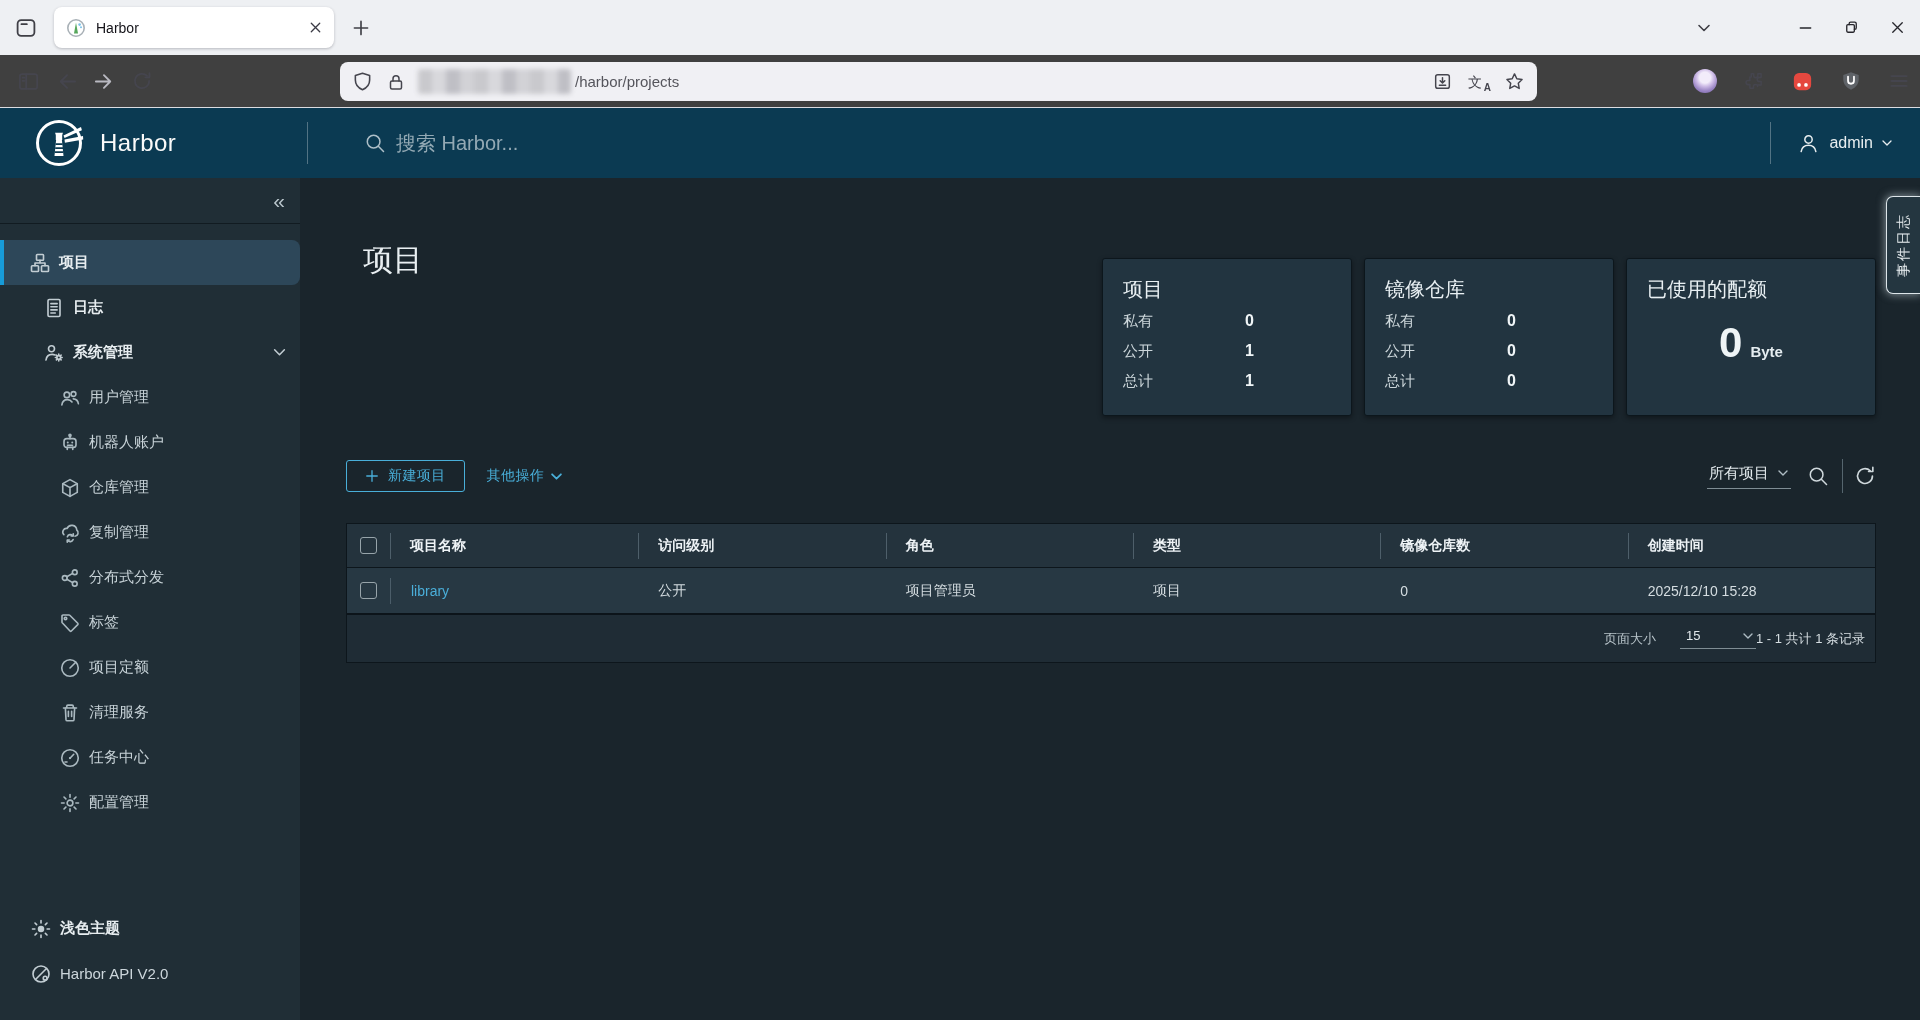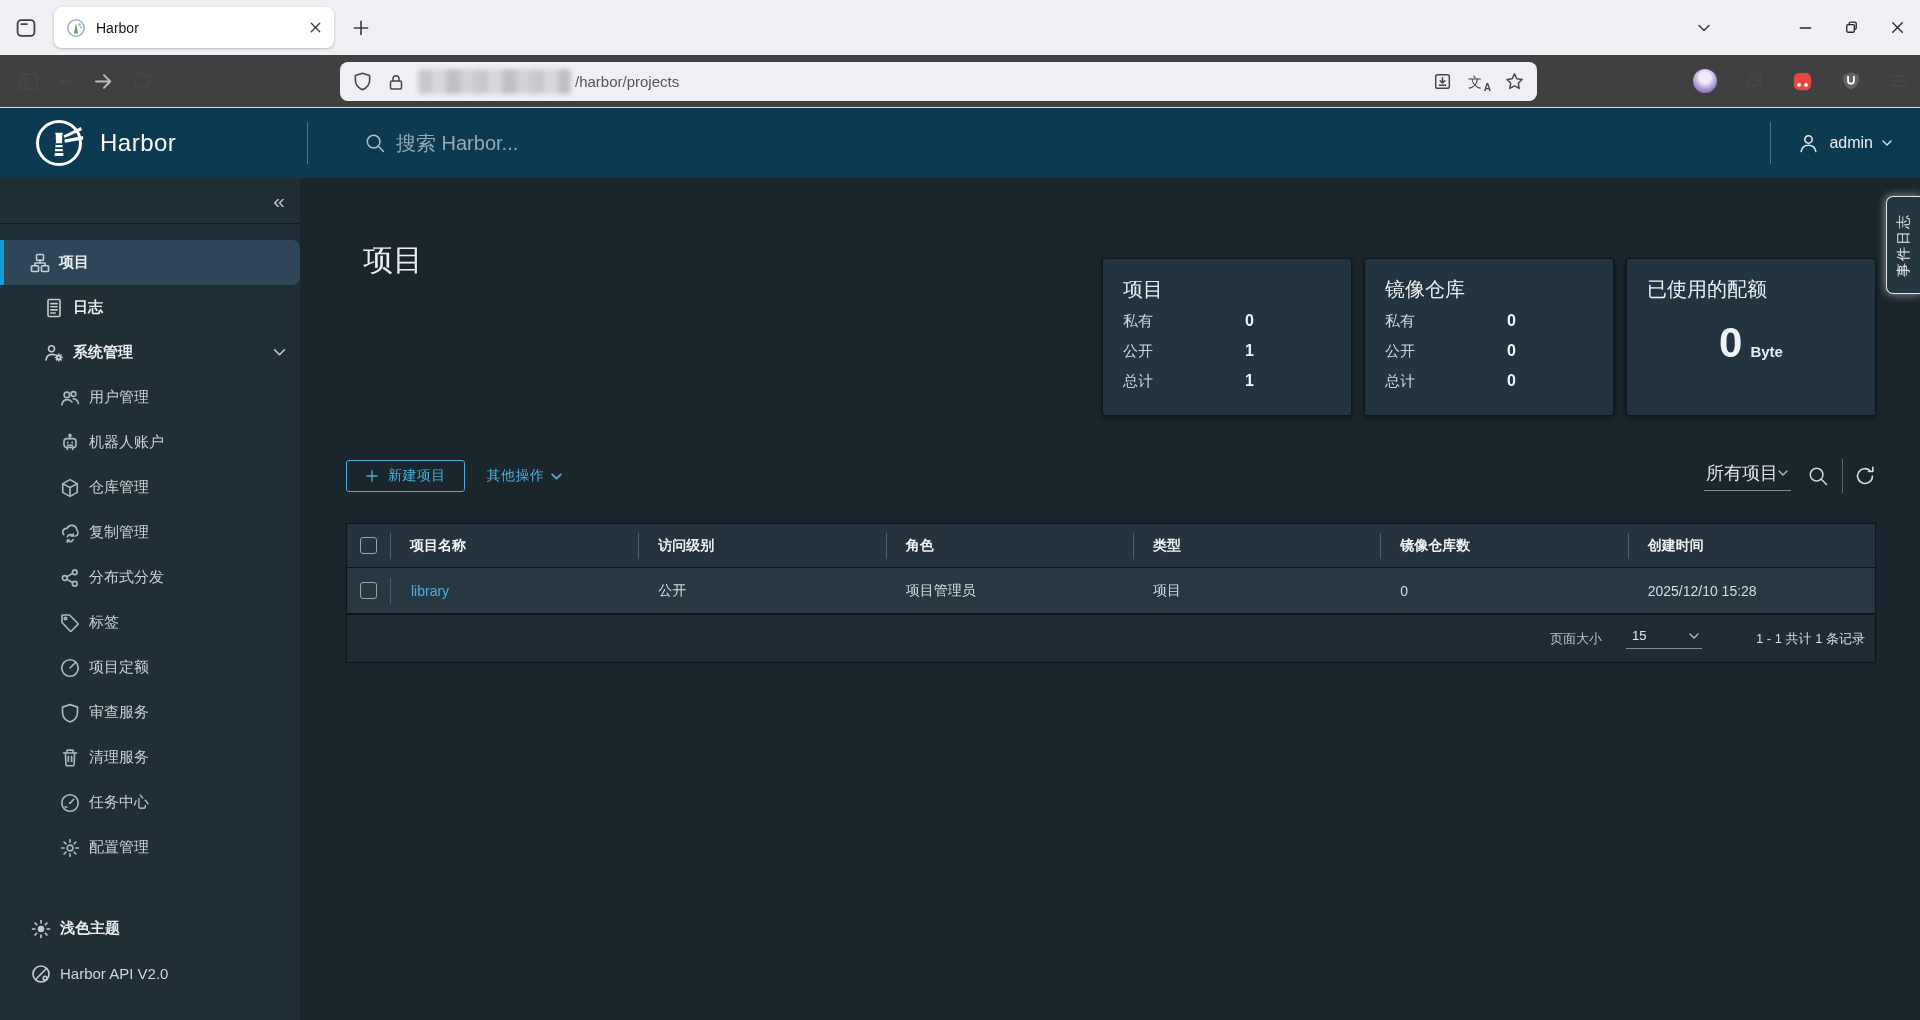--- a/index.html
+++ b/index.html
@@ -87,21 +87,21 @@
   .quota-big { font-size:42px; font-weight:600; color:#eef4f6; }
   .quota-unit { font-size:15px; font-weight:700; color:#e5edf0; }
 
   .actionbar { position:absolute; left:46px; right:44px; top:277px; height:42px; display:flex; align-items:center; }
   .btn-outline { height:32px; display:inline-flex; align-items:center; gap:9px; padding:0 18px;
                  border:1px solid #49afd9; border-radius:3px; color:#49afd9; font-size:14px;
                  font-weight:500; letter-spacing:.4px; background:transparent; cursor:default; }
   .link-btn { margin-left:22px; display:inline-flex; align-items:center; gap:7px; color:#49afd9;
               font-size:14px; font-weight:500; letter-spacing:.4px; cursor:default; }
   .ab-right { margin-left:auto; display:flex; align-items:center; }
-  .filter-select { display:flex; align-items:center; color:#e2e9ec; font-size:18px;
+  .filter-select { display:flex; align-items:center; gap:9px; color:#e2e9ec; font-size:15px;
                    border-bottom:1px solid #7f8d94; padding:0 3px 5px 2px; }
   .filter-select .chev { color:#aebcc3; }
   .ab-ico { color:#cfd8dc; margin-left:16px; }
   .ab-vdiv { width:1px; height:34px; background:#55656e; margin:0 11px 0 13px; }
 
   
   .dg { position:absolute; left:46px; right:44px; top:345px; border:1px solid #0d161c; }
   .dg-head, .dg-row { display:grid; grid-template-columns:44px repeat(6,1fr); align-items:center; }
   .dg-head { height:43px; background:#24333d; }
   .dg-row { height:46px; background:#273843; border-top:1px solid #0d161c; }
@@ -111,21 +111,21 @@
   .cb-cell { display:flex; align-items:center; justify-content:center; height:26px; }
   .dg-row .cb-cell { border-right:1px solid rgba(120,140,152,.45); }
   .cb-box { width:17px; height:17px; border:1px solid #97a4aa; border-radius:3px; background:transparent; }
   a.proj-link { color:#4aaed9; text-decoration:none; }
   .dg-foot { height:49px; background:#1f2c35; border-top:2px solid #0c141a; display:flex;
              justify-content:flex-end; align-items:center; padding-right:6px; }
   .ps-label { font-size:13px; color:#b8c4ca; }
   .ps-select { margin-left:24px; width:76px; display:flex; justify-content:space-between; align-items:center;
                border-bottom:1px solid #7f8d94; padding:0 3px 5px 6px; color:#e2e9ec; font-size:13px; }
   .ps-select .chev { color:#aebcc3; }
-  .range { margin-left:54px; margin-right:4px; font-size:13px; color:#d5dde1; }
+  .range { margin-right:4px; font-size:13px; color:#d5dde1; }
 
   
   .event-tab { position:absolute; right:0; top:196px; width:34px; height:98px; z-index:50;
                background:#243640; border:1px solid #dde5e9; border-right:none; border-radius:7px 0 0 7px;
                box-shadow:0 0 8px 1px rgba(222,236,242,.5); display:flex; align-items:center; justify-content:center; }
   .event-tab span { transform:rotate(-90deg); white-space:nowrap; color:#e8eef0; font-size:14px; letter-spacing:2px; }
 </style>
 </head>
 <body>
 
@@ -420,28 +420,20 @@
           <svg class="i" viewBox="0 0 16 16" width="20" height="20">
             <circle cx="8" cy="8" r="6.6"></circle>
               <path d="M8 8l4.6-4.6"></path>
           </svg>
         </span>
         <span>项目定额</span>
       </div>
       <div class="nav-sub">
         <span class="nicon">
           <svg class="i" viewBox="0 0 16 16" width="20" height="20">
-            <path d="M8 1.3l6 2v4.3c0 3.8-2.4 6.3-6 7.6-3.6-1.3-6-3.8-6-7.6V3.3z"></path>
-          </svg>
-        </span>
-        <span>审查服务</span>
-      </div>
-      <div class="nav-sub">
-        <span class="nicon">
-          <svg class="i" viewBox="0 0 16 16" width="20" height="20">
             <path d="M2.8 4h10.4M5.4 4V2.6a.9.9 0 0 1 .9-.9h3.4a.9.9 0 0 1 .9.9V4"></path>
             <path d="M4.3 4l.5 9.3a1 1 0 0 0 1 .9h4.4a1 1 0 0 0 1-.9L11.7 4"></path>
             <path d="M6.7 6.6v4.2M9.3 6.6v4.2"></path>
           </svg>
         </span>
         <span>清理服务</span>
       </div>
       <div class="nav-sub">
         <span class="nicon">
           <svg class="i" viewBox="0 0 16 16" width="20" height="20">

